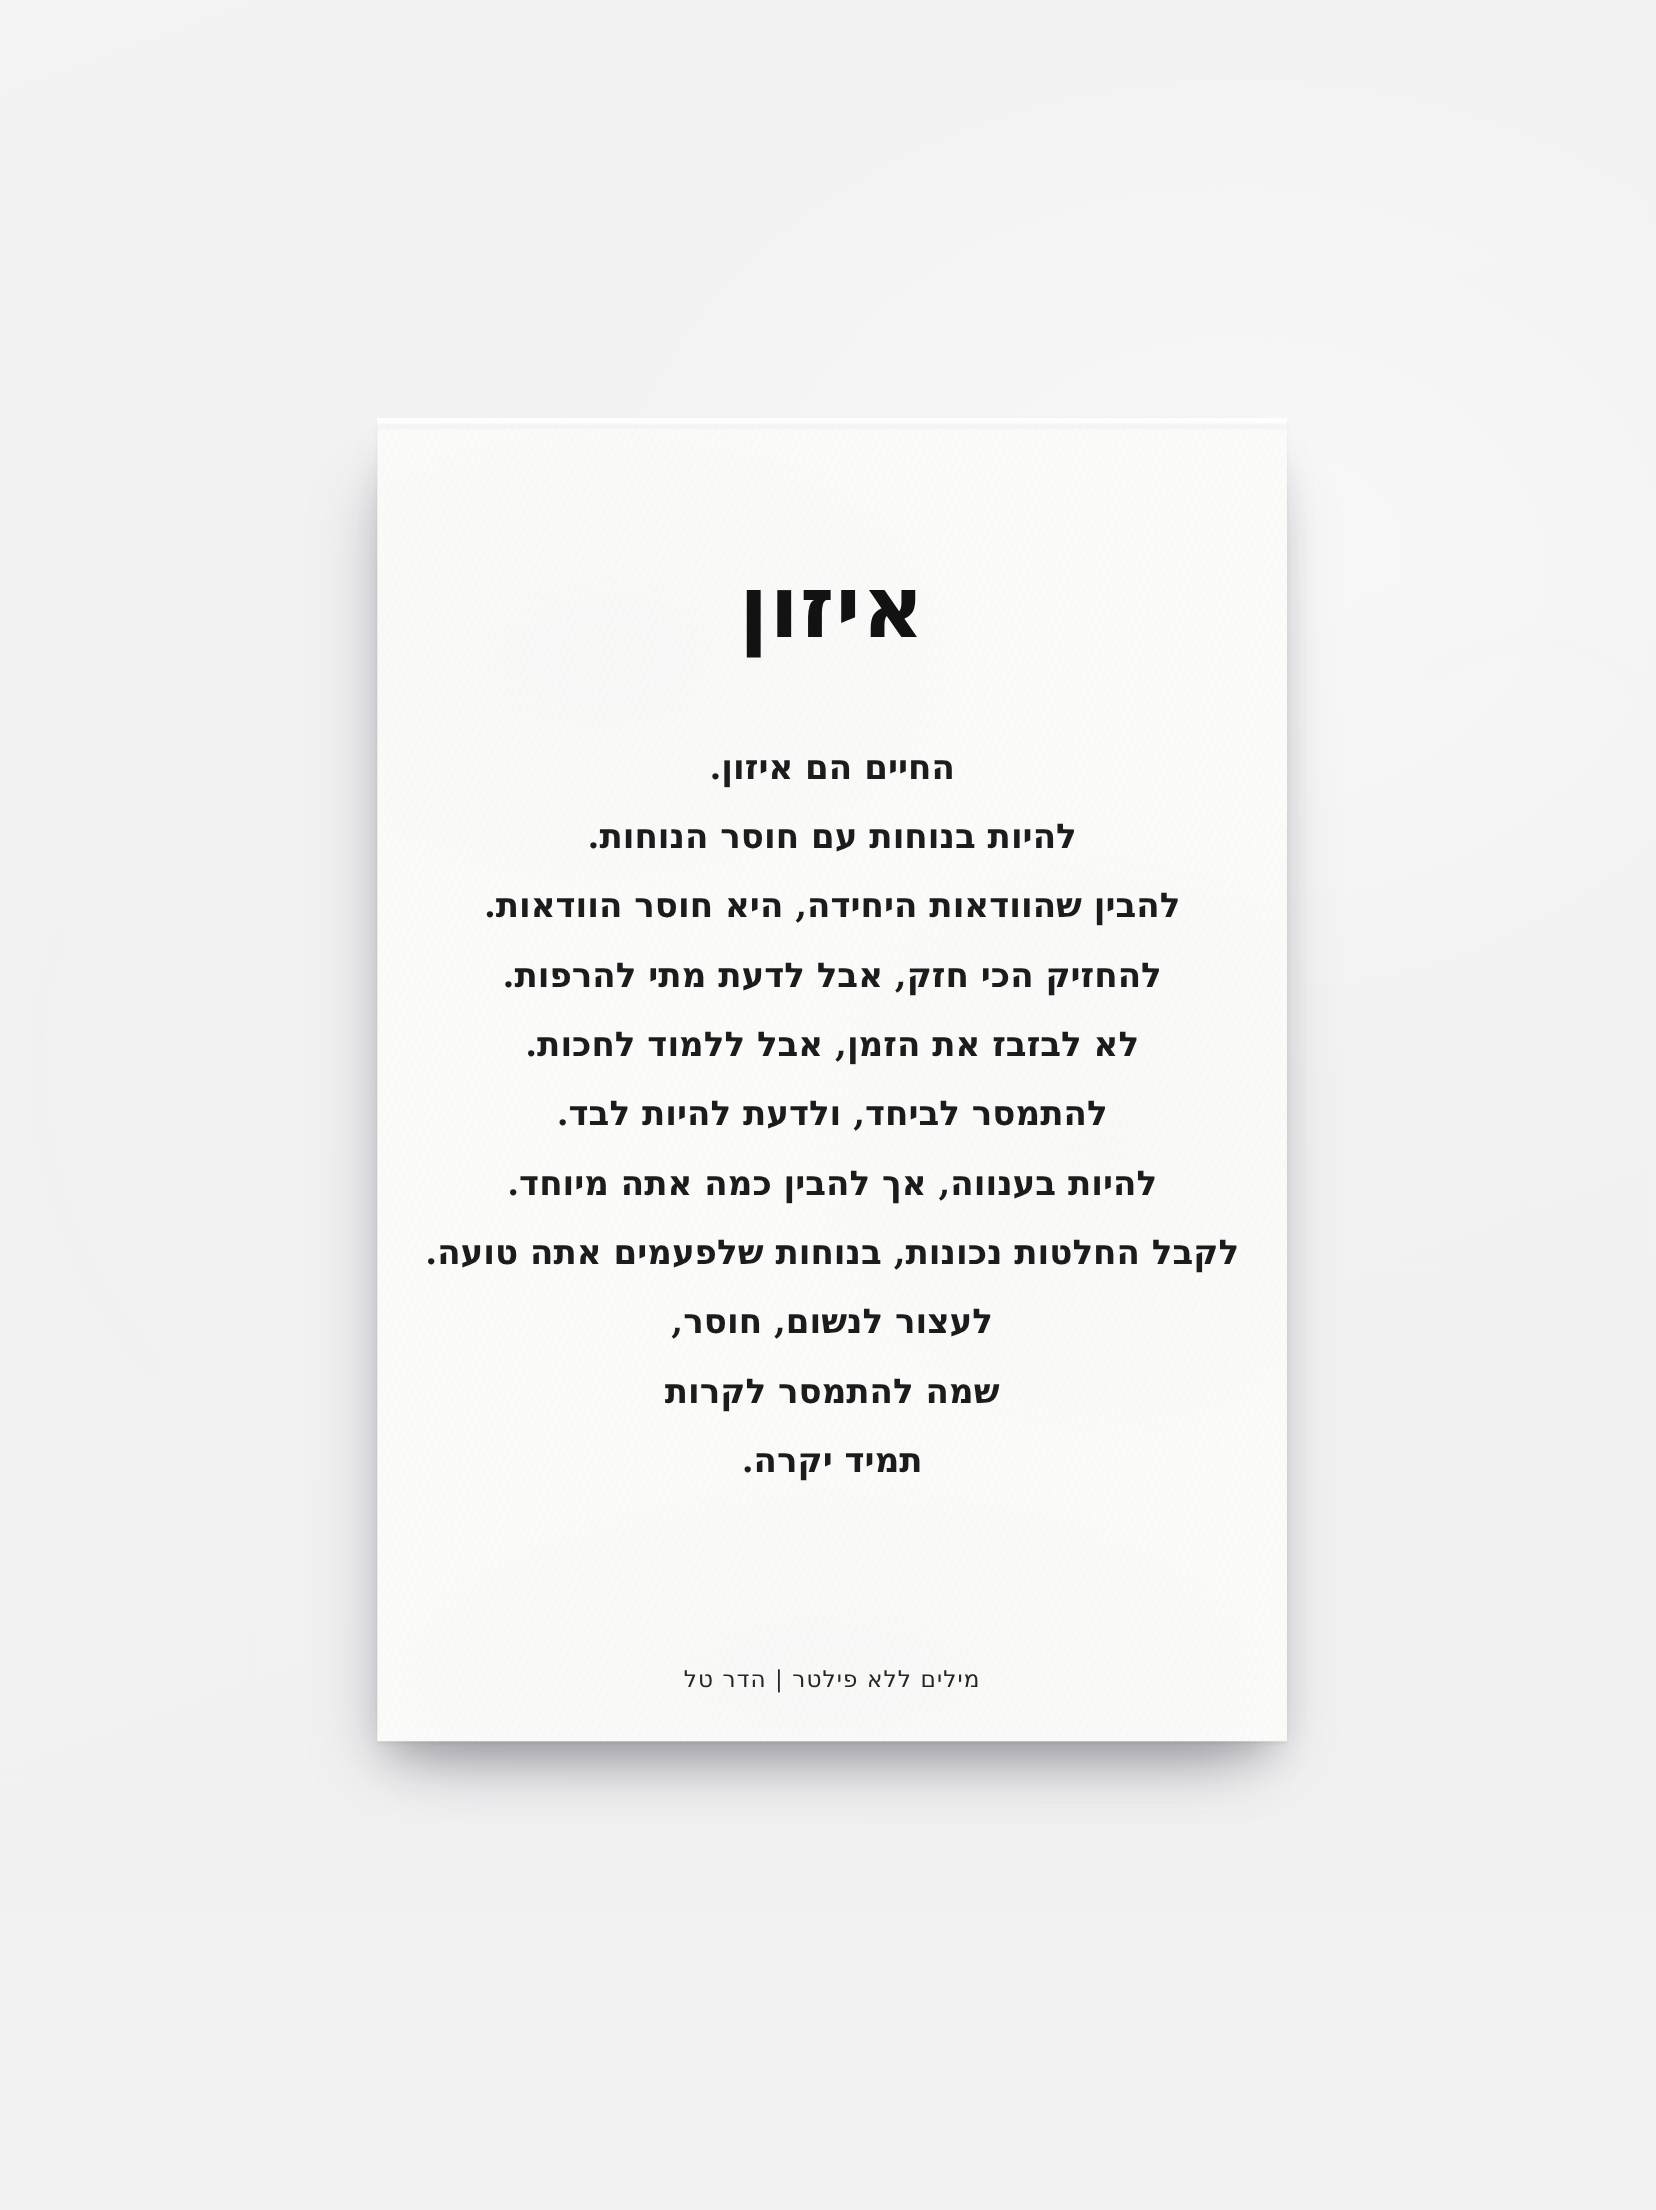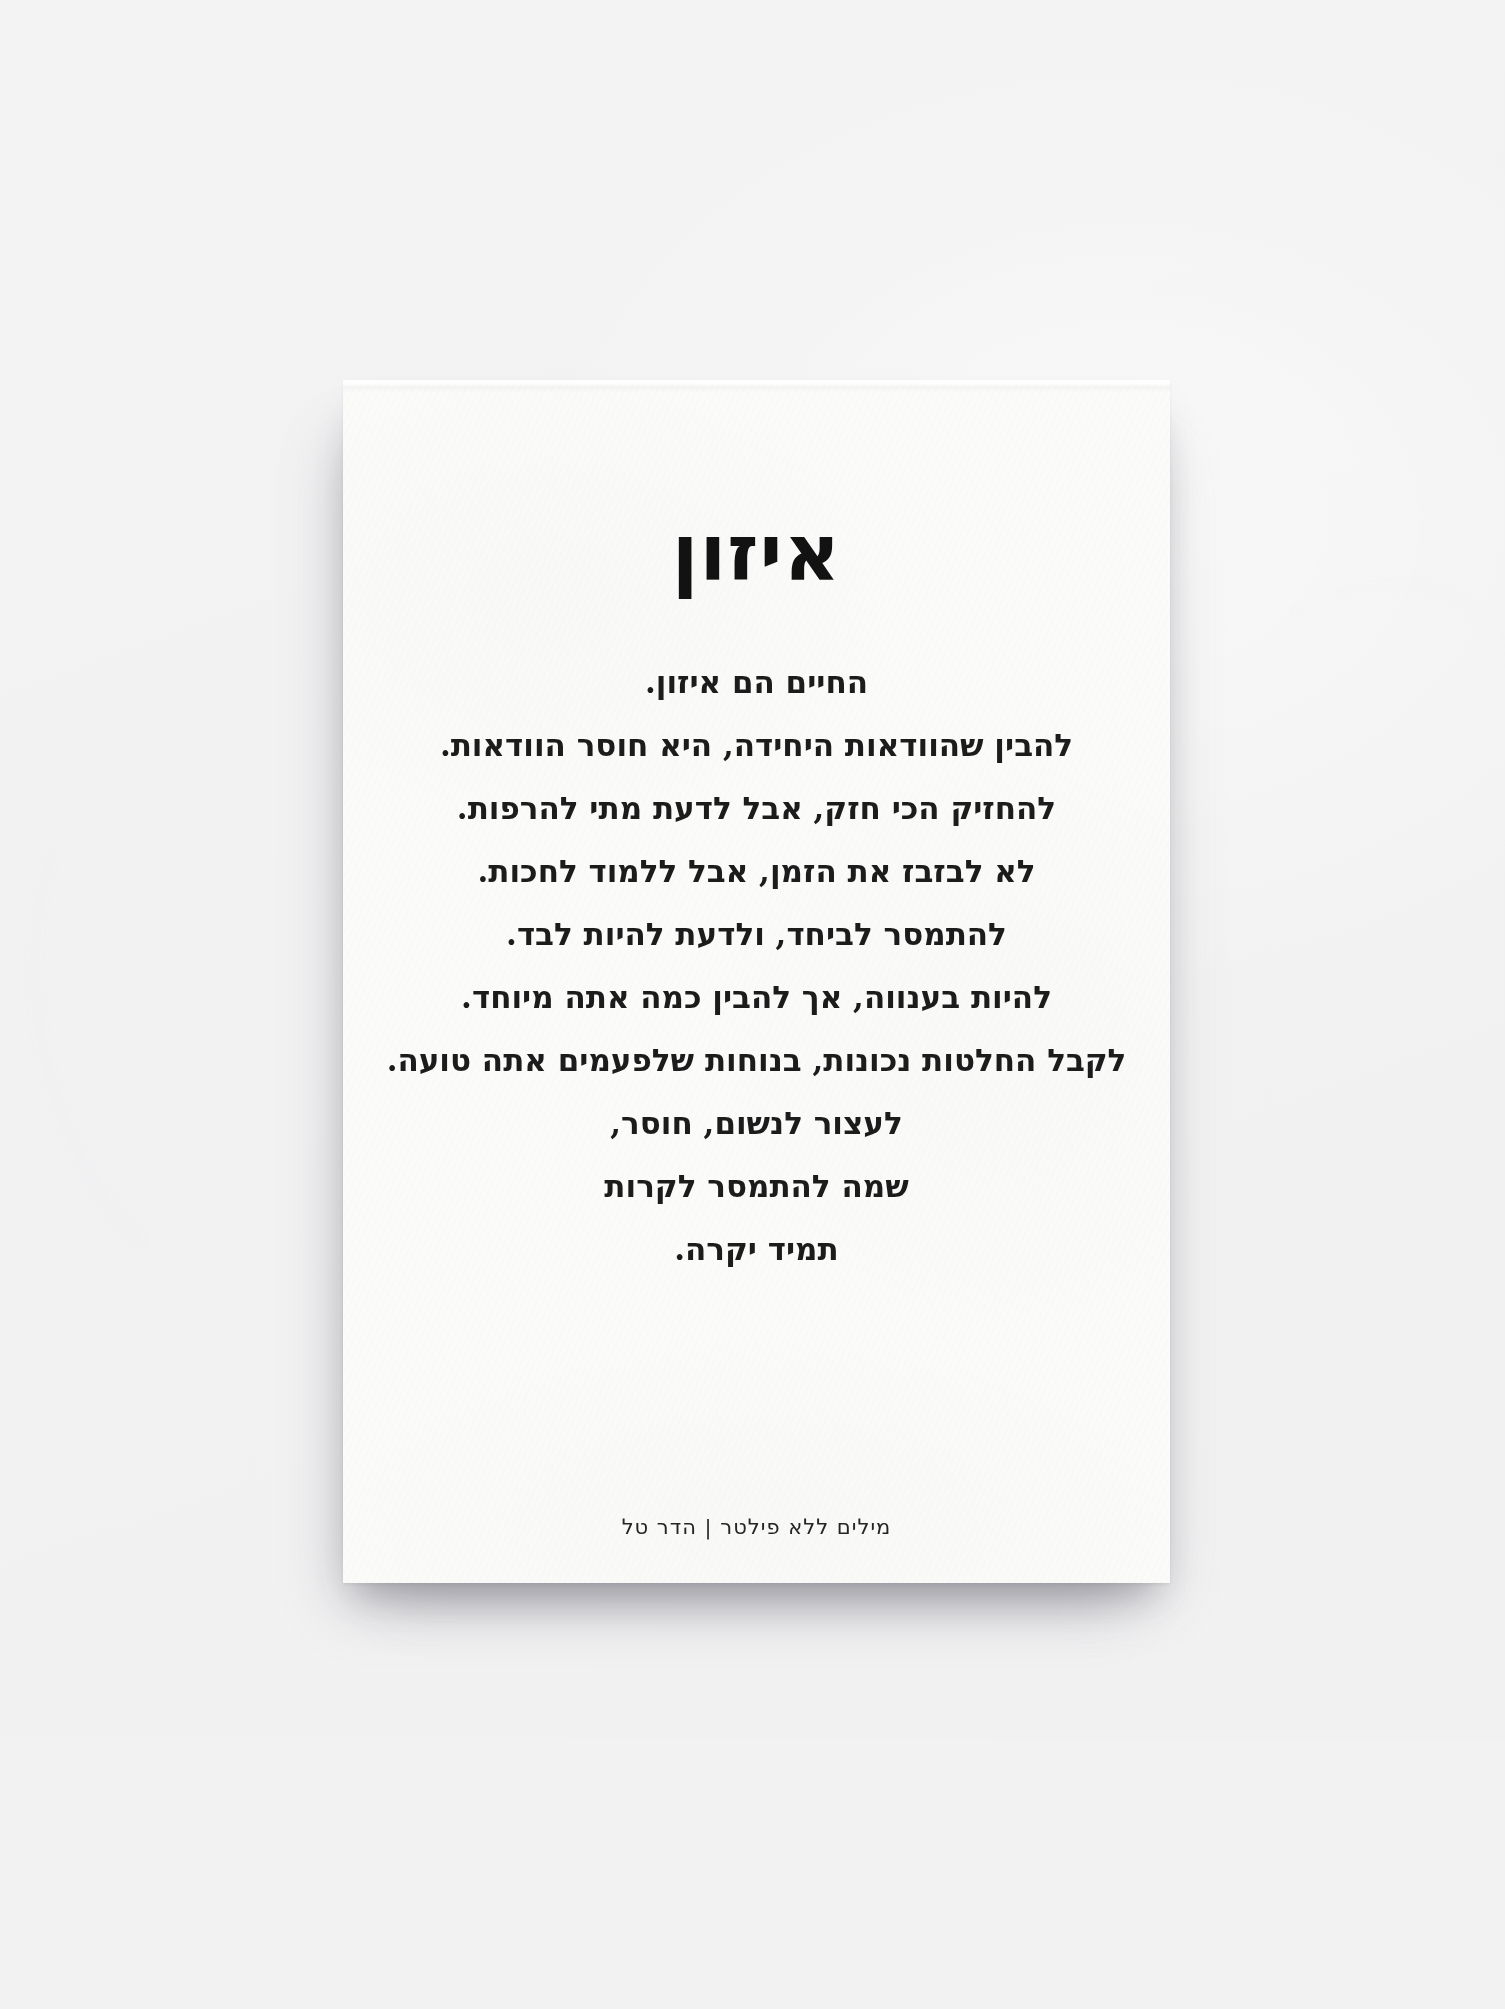--- a/index.html
+++ b/index.html
@@ -69,21 +69,21 @@
     direction: rtl;
     font-size: 78px;
     font-weight: bold;
     color: #121212;
     letter-spacing: 1px;
     line-height: 1.15;
   }
 
   .poem {
     position: absolute;
-    top: 271px;
+    top: 287px;
     left: 0;
     width: 100%;
     direction: rtl;
     text-align: center;
   }
   .poem .line {
     height: 63px;
     line-height: 63px;
     font-size: 31px;
     font-weight: 600;
@@ -110,20 +110,21 @@
 
 <div class="stage">
   <div class="wrinkle w1"></div>
   <div class="wrinkle w2"></div>
 
   <div class="card" dir="rtl">
     <h1 class="poster-title">איזון</h1>
 
     <div class="poem">
       <div class="line">החיים הם איזון.</div>
+      <div class="line">להיות בנוחות עם חוסר הנוחות.</div>
       <div class="line">להבין שהוודאות היחידה, היא חוסר הוודאות.</div>
       <div class="line">להחזיק הכי חזק, אבל לדעת מתי להרפות.</div>
       <div class="line">לא לבזבז את הזמן, אבל ללמוד לחכות.</div>
       <div class="line">להתמסר לביחד, ולדעת להיות לבד.</div>
       <div class="line">להיות בענווה, אך להבין כמה אתה מיוחד.</div>
       <div class="line">לקבל החלטות נכונות, בנוחות שלפעמים אתה טועה.</div>
       <div class="line">לעצור לנשום, חוסר,</div>
       <div class="line">שמה להתמסר לקרות</div>
       <div class="line">תמיד יקרה.</div>
     </div>

